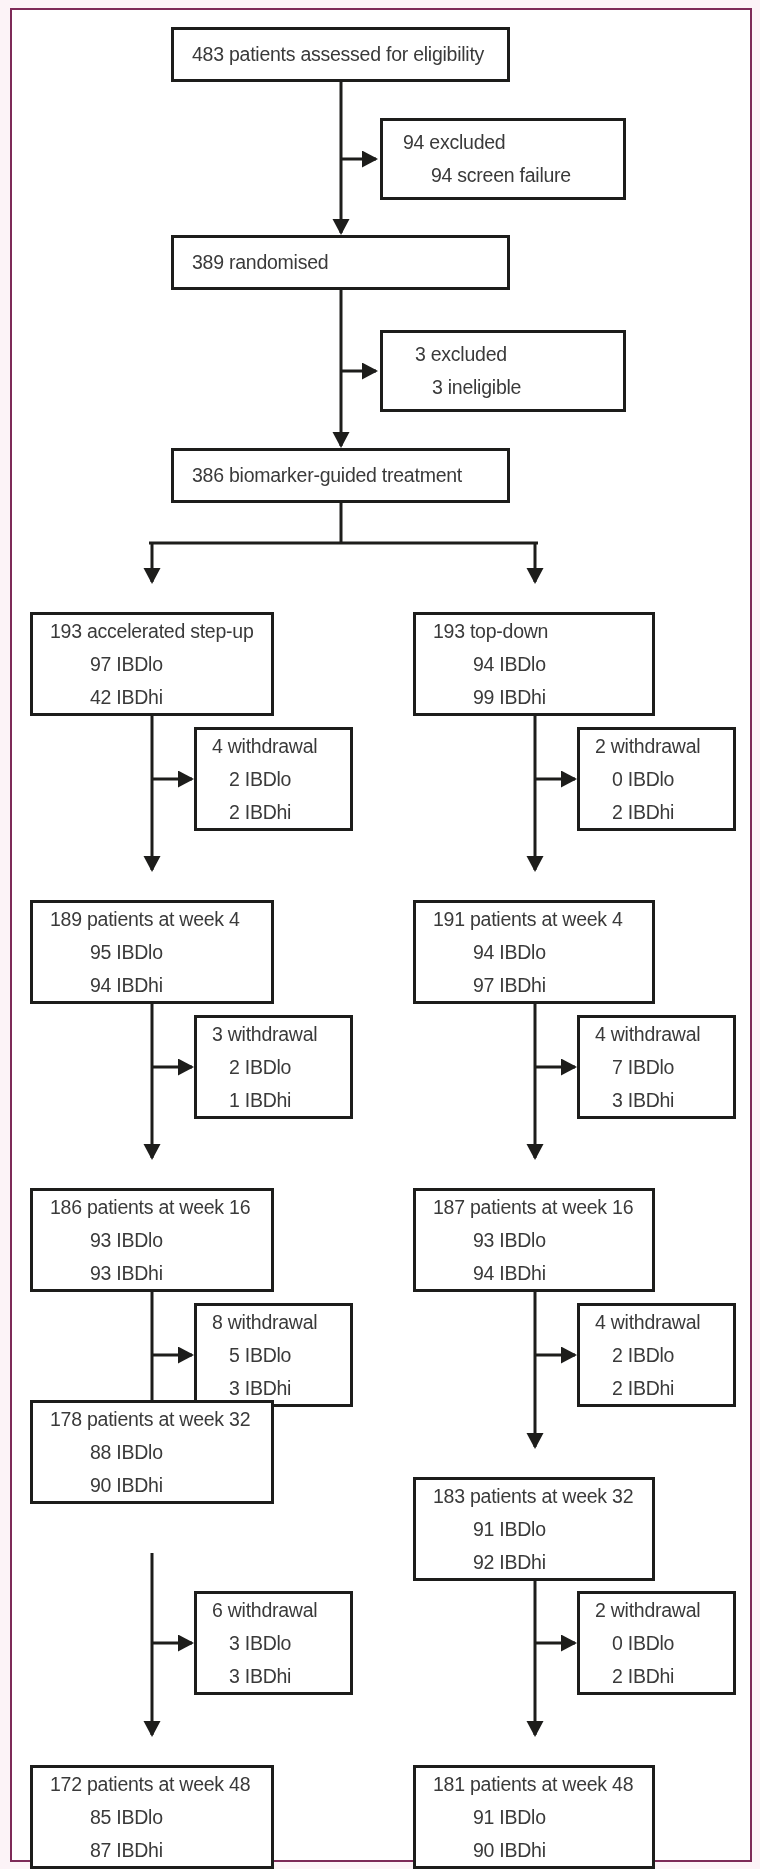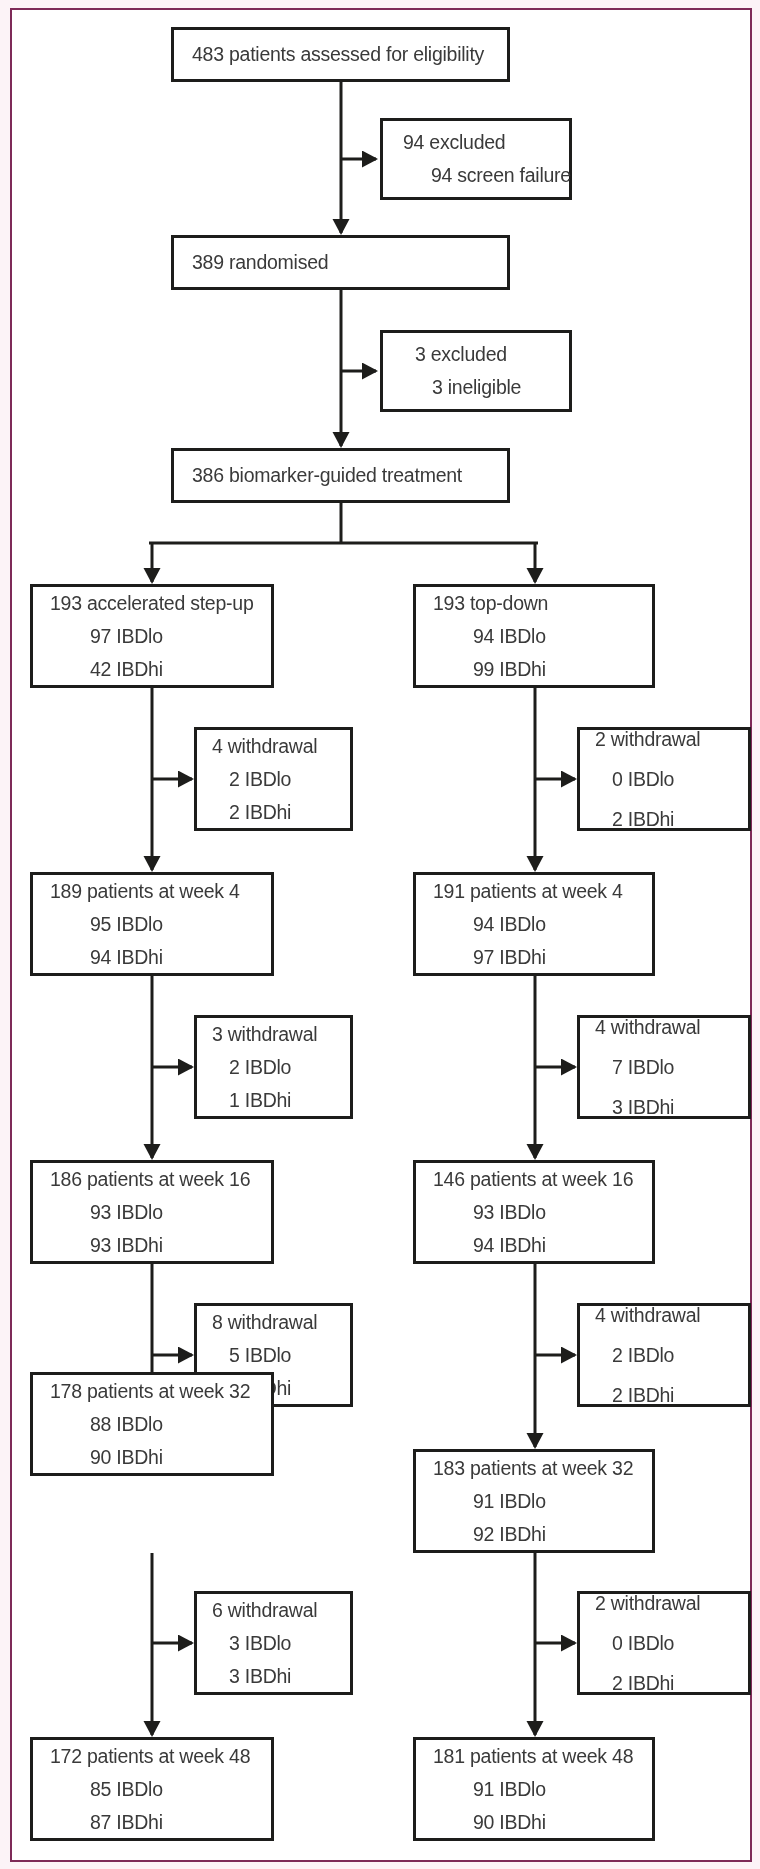--- a/index.html
+++ b/index.html
@@ -17,35 +17,35 @@
   .connectors{position:absolute;left:0;top:0;pointer-events:none;}
   .node{
     position:absolute;box-sizing:border-box;background:#ffffff;
     border:3px solid #1d1d1b;
     display:flex;flex-direction:column;justify-content:center;
     font-size:19.5px;line-height:33px;letter-spacing:-0.25px;
   }
   .node span{display:block;white-space:nowrap;}
   
   .p-top{padding-left:18px;}
-  .p-main{padding-left:17px;}
+  .p-main{padding-left:17px;margin-top:28px;}
   .p-wd{padding-left:15px;}
   .p-ex1{padding-left:20px;}
   .p-ex2{padding-left:32px;}
   
   .ind-a{padding-left:40px;}  
   .ind-b{padding-left:17px;}  
   .ind-c{padding-left:28px;}  
   
   .col-top{left:171px;width:339px;}
-  .col-ex{left:380px;width:192px;}
+  .col-ex{left:380px;width:246px;}
   .col-l{left:30px;width:244px;}
   .col-r{left:413px;width:242px;}
   .wd-l{left:194px;width:159px;}
-  .wd-r{left:577px;width:174px;gap:7px;}
+  .wd-r{left:577px;width:159px;}
   .h1{height:55px;}
   .h2{height:82px;}
   .h3{height:104px;}
 </style>
 </head>
 <body>
 
 <div class="canvas">
   <div class="frame"></div>
 
@@ -167,21 +167,21 @@
     <span>191 patients at week 4</span>
     <span class="ind-a">94 IBDlo</span>
     <span class="ind-a">97 IBDhi</span>
   </div>
   <div class="node wd-r h3 p-wd" style="top:1015px">
     <span>4 withdrawal</span>
     <span class="ind-b">7 IBDlo</span>
     <span class="ind-b">3 IBDhi</span>
   </div>
   <div class="node col-r h3 p-main" style="top:1160px">
-    <span>146 patients at week 16</span>
+    <span>187 patients at week 16</span>
     <span class="ind-a">93 IBDlo</span>
     <span class="ind-a">94 IBDhi</span>
   </div>
   <div class="node wd-r h3 p-wd" style="top:1303px">
     <span>4 withdrawal</span>
     <span class="ind-b">2 IBDlo</span>
     <span class="ind-b">2 IBDhi</span>
   </div>
   <div class="node col-r h3 p-main" style="top:1449px">
     <span>183 patients at week 32</span>

